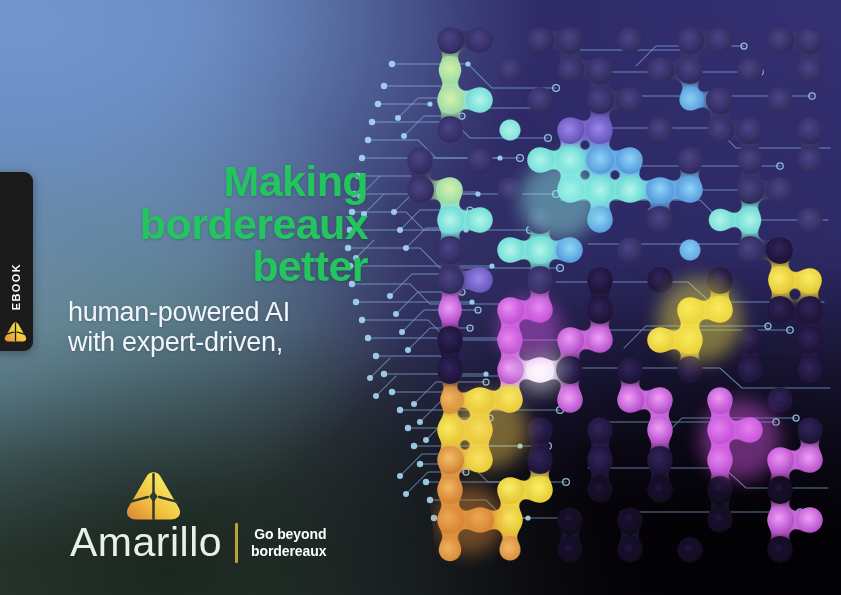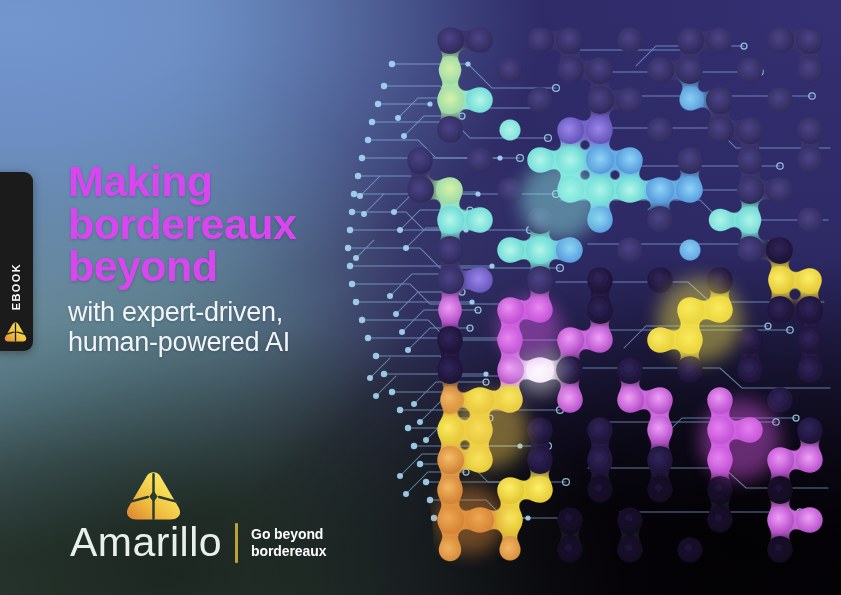--- a/index.html
+++ b/index.html
@@ -71,46 +71,48 @@
   .tri-small{width:23px;height:20px;margin-left:4px;}
 
   
   .copy{
     position:absolute;
     left:68px; top:160px;
     width:300px;
   }
   .headline{
     margin:0;
-    color:#d946ef;
+    color:#22c55e;
     font-size:43px;
     line-height:0.99;
     font-weight:bold;
     letter-spacing:-0.6px;
     text-shadow:0 1px 3px rgba(20,25,50,.25);
+    text-align:right;
   }
   .headline .l{display:block;}
   .subhead{
     margin:9px 0 0 0;
     color:#f2f5f8;
     font-size:27px;
     line-height:1.12;
     font-weight:normal;
     letter-spacing:-0.3px;
     text-shadow:0 1px 3px rgba(20,25,50,.25);
   }
   .subhead .l{display:block;}
 
   
   .logo-lockup{
     position:absolute;
     left:70px; bottom:32px;
     display:flex;
     flex-direction:column;
     align-items:flex-start;
+    text-align:right;
   }
   .tri-big{width:57px;height:50px;margin-left:55px;margin-bottom:1px;}
   .lockup-row{display:flex;align-items:center;}
   .wordmark{
     color:#e9efe9;
     font-size:41px;
     line-height:1;
     font-weight:normal;
     letter-spacing:.5px;
     padding-right:13px;
@@ -624,25 +626,25 @@
                L22.8 5.2 C24.4 2.6 26.8 1 30 1 Z" fill="url(#triSmallGrad)"></path>
       <path d="M30 4 L30 23 M30 30 L30 49 M5 32 L24.5 26.5 M35.5 26.5 L55 32" stroke="#1b1b1b" stroke-width="3.4" fill="none" stroke-linecap="round"></path>
       <path d="M30 22 L33.5 26.5 L30 31 L26.5 26.5 Z" fill="#1b1b1b"></path>
     </svg>
   </div>
 
   <div class="copy">
     <h1 class="headline">
       <span class="l">Making</span>
       <span class="l">bordereaux</span>
-      <span class="l">beyond</span>
+      <span class="l">better</span>
     </h1>
     <p class="subhead">
+      <span class="l">human-powered AI</span>
       <span class="l">with expert-driven,</span>
-      <span class="l">human-powered AI</span>
     </p>
   </div>
 
   <div class="logo-lockup">
     <svg class="tri-big" viewBox="0 0 60 52">
       <defs>
         <linearGradient id="triBigGrad" x1="0.05" y1="1" x2="0.95" y2="0.1">
           <stop offset="0%" stop-color="#dd8433"></stop>
           <stop offset="35%" stop-color="#eeb93c"></stop>
           <stop offset="70%" stop-color="#f6dc55"></stop>

